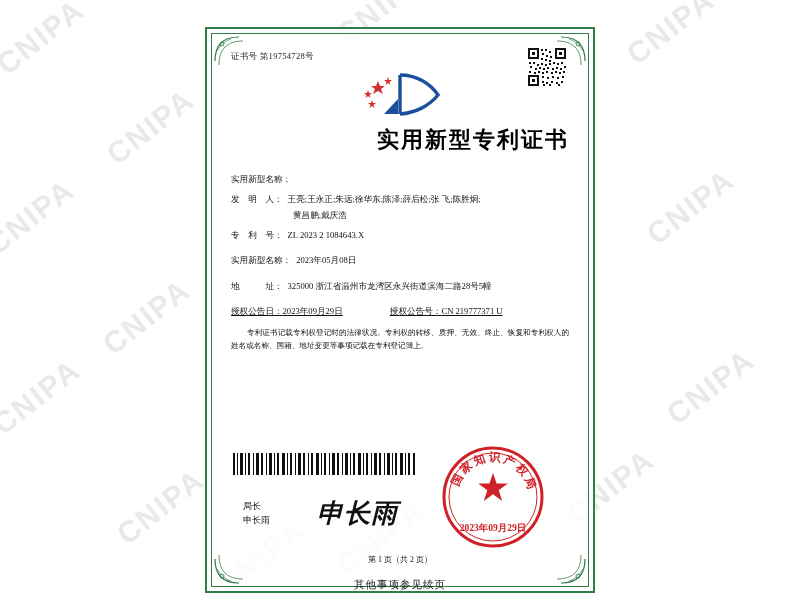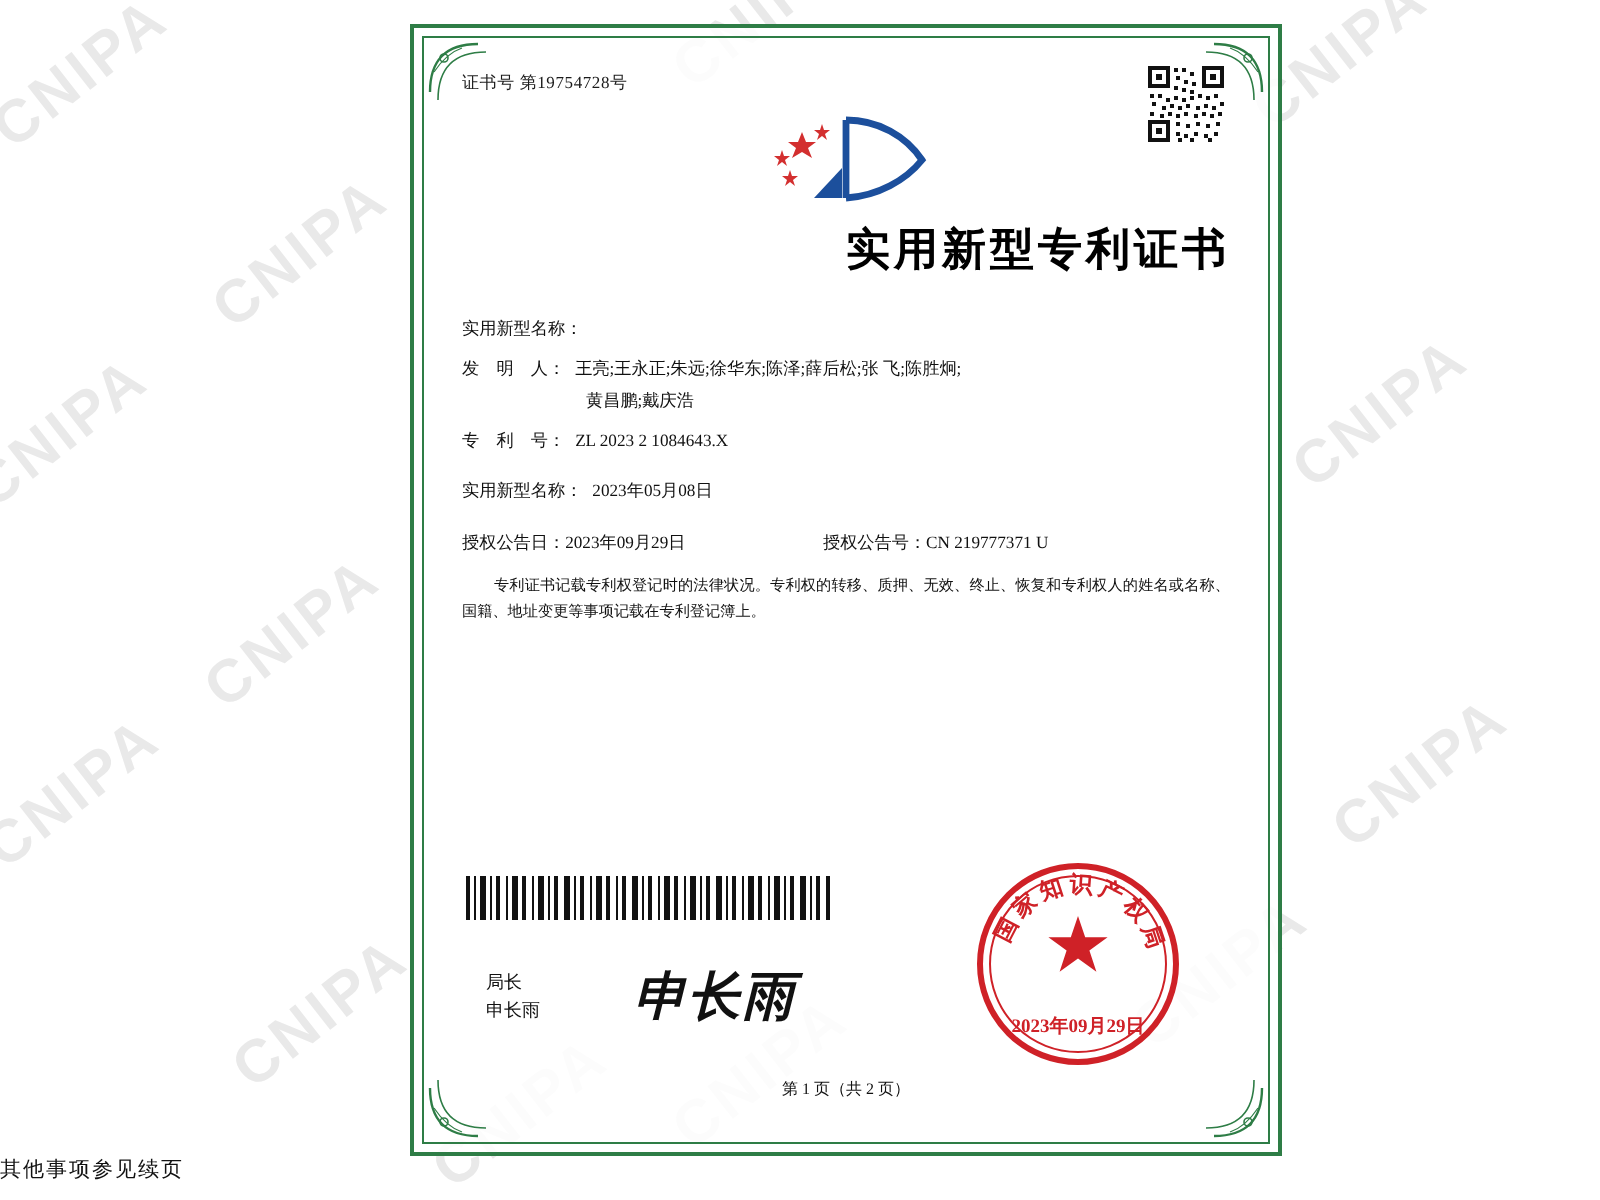--- a/index.html
+++ b/index.html
@@ -33,22 +33,22 @@
     letter-spacing: 2px;
     font-family: "Liberation Sans", sans-serif;
     transform: rotate(-38deg);
     font-weight: 700;
     white-space: nowrap;
   }
   
   .cert {
     position: absolute;
     left: 205px;
-    top: 12px;
-    width: 436px;
+    top: 27px;
+    width: 390px;
     height: 566px;
     background: rgba(255,255,255,0.86);
     border: 0;
   }
   .frame-outer {
     position: absolute;
     inset: 0;
     border: 2px solid #2e7d46;
     box-sizing: border-box;
   }
@@ -122,20 +122,21 @@
   }
   .cont {
     padding-left: 62px;
     margin-top: -5px;
     margin-bottom: 7px;
   }
   .row-split {
     display: flex;
     align-items: center;
     margin-bottom: 7px;
+    text-decoration: underline;
   }
   .row-split .half { flex: 0 0 47%; }
   .row-split .half2 { flex: 1 1 auto; }
   .para {
     margin-top: 16px;
     font-size: 7.6px;
     line-height: 1.75;
     text-indent: 16px;
     color: #111;
     text-align: justify;
@@ -181,21 +182,21 @@
     bottom: 6px;
     text-align: center;
     font-size: 8px;
     color: #111;
   }
   .footer-note {
     position: absolute;
     left: 0;
     right: 0;
     bottom: 8px;
-    text-align: left;
+    text-align: center;
     font-size: 10.5px;
     color: #111;
     letter-spacing: 1px;
   }
 </style>
 </head>
 <body>
 
 <div class="page">
 
@@ -358,20 +359,24 @@
           <span class="lbl">专　利　号：</span>
           <span class="val">ZL 2023 2 1084643.X</span>
         </div>
 
         <div class="row" style="margin-top:12px;">
           <span class="lbl">实用新型名称：</span>
           <span class="val">2023年05月08日</span>
         </div>
 
 
+        <div class="row" style="margin-top:12px;">
+          <span class="lbl">地　　　址：</span>
+          <span class="val">325000 浙江省温州市龙湾区永兴街道滨海二路28号5幢</span>
+        </div>
 
         <div class="row-split" style="margin-top:12px;">
           <span class="half">
             <span class="lbl">授权公告日：</span><span>2023年09月29日</span>
           </span>
           <span class="half2">
             <span class="lbl">授权公告号：</span><span>CN 219777371 U</span>
           </span>
         </div>
 

